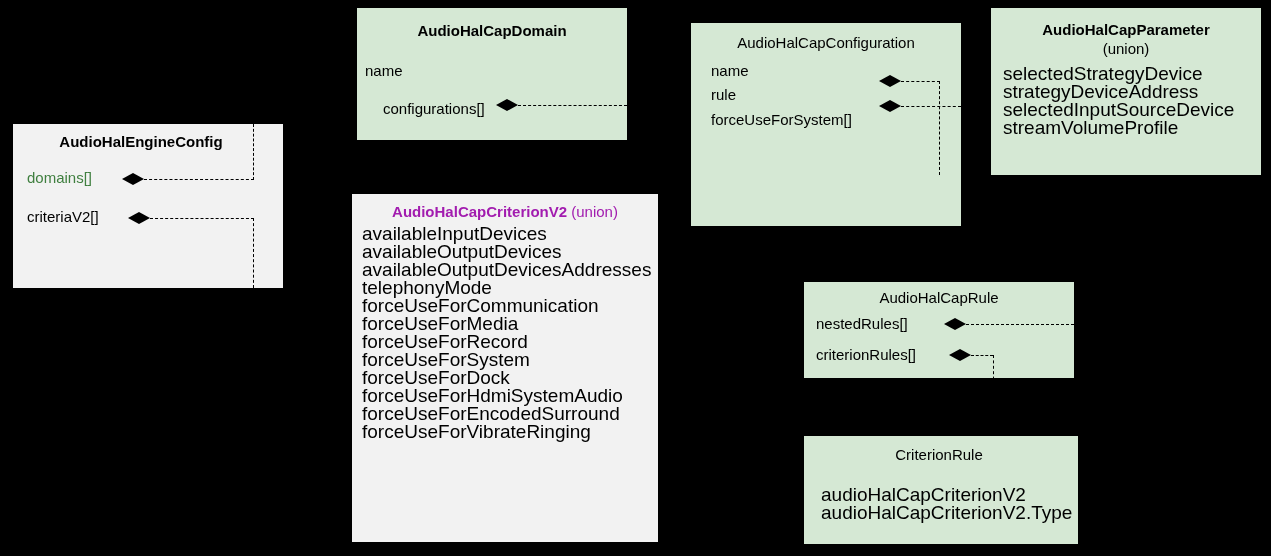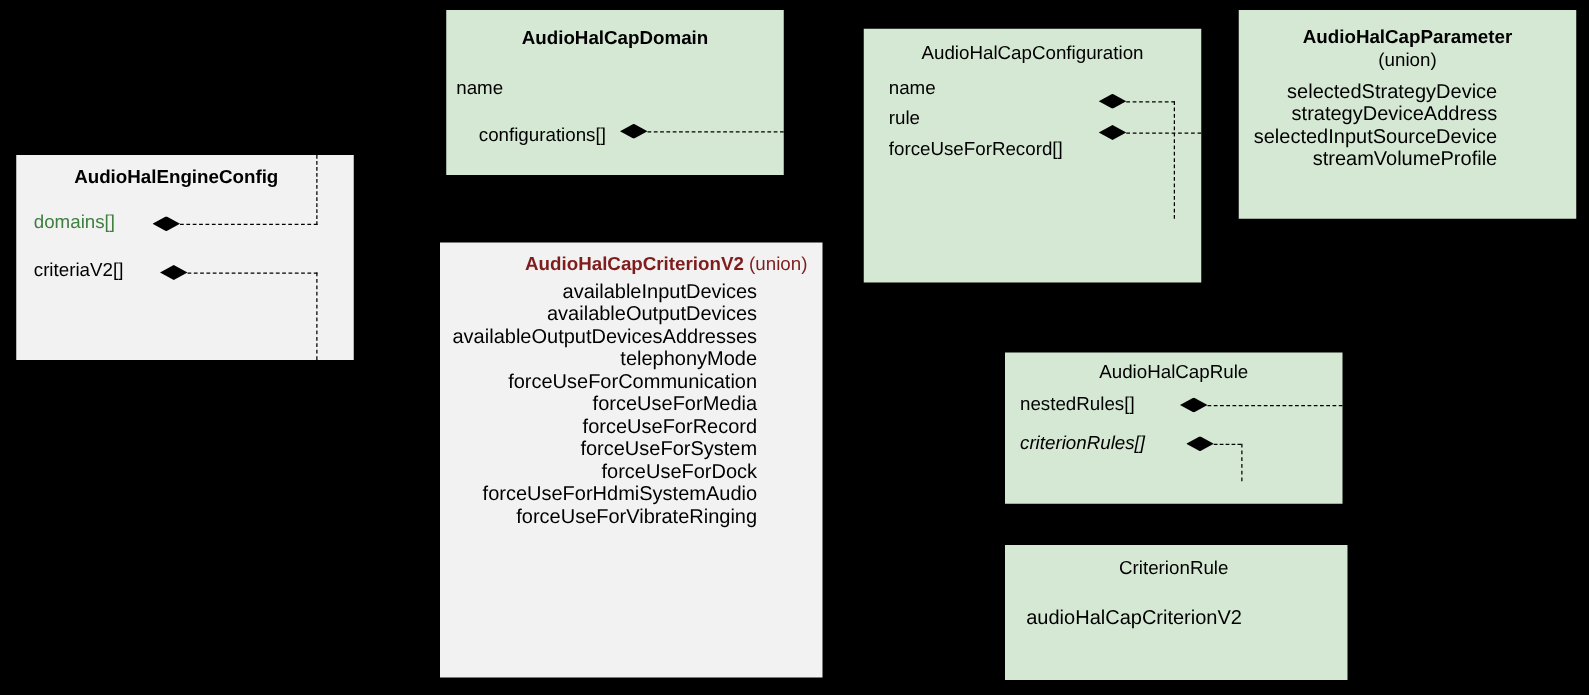--- a/index.html
+++ b/index.html
@@ -35,43 +35,41 @@
   .box-subtitle {
     font-size: 15px;
     line-height: 18px;
     color: #000000;
     text-align: center;
     white-space: nowrap;
   }
   .title-row {
     font-size: 15px;
     line-height: 18px;
-    color: #7f1d1d;
+    color: #a21caf;
     text-align: center;
     white-space: nowrap;
-    margin-left: 28px;
   }
   .title-row .strong { font-weight: bold; }
 
   .field {
     position: absolute;
     font-size: 15px;
     line-height: 18px;
     color: #000000;
     white-space: nowrap;
   }
   .field.green-text { color: #3f7f3f; }
 
   .attr-list {
     position: absolute;
-    font-size: 16px;
+    font-size: 19px;
     line-height: 18px;
     color: #000000;
     white-space: nowrap;
-    text-align: right;
   }
   .attr-list div { line-height: 18px; }
 
   
   .hline {
     position: absolute;
     height: 0;
     border-top: 1px dashed #000000;
   }
   .vline {
@@ -113,21 +111,21 @@
   </div>
 
   <div class="diamond" style="left:496px; top:99px;"></div>
   <div class="hline" style="left:518px; top:105px; width:109px;"></div>
   <div class="hline" style="left:691px; top:105px; width:14px;"></div>
 
   <div class="uml-box green" style="left:691px; top:23px; width:270px; height:203px;">
     <div class="box-title" style="position:absolute; left:0; top:11px; width:270px;">AudioHalCapConfiguration</div>
     <div class="field" style="left:20px; top:39px;">name</div>
     <div class="field" style="left:20px; top:63px;">rule</div>
-    <div class="field" style="left:20px; top:88px;">forceUseForRecord[]</div>
+    <div class="field" style="left:20px; top:88px;">forceUseForSystem[]</div>
   </div>
 
   <div class="diamond" style="left:879px; top:75px;"></div>
   <div class="hline" style="left:901px; top:81px; width:39px;"></div>
   <div class="vline" style="left:939px; top:81px; height:94px;"></div>
 
   <div class="diamond" style="left:879px; top:100px;"></div>
   <div class="hline" style="left:901px; top:106px; width:60px;"></div>
   <div class="hline" style="left:975px; top:106px; width:16px;"></div>
 
@@ -151,37 +149,39 @@
       <div>availableInputDevices</div>
       <div>availableOutputDevices</div>
       <div>availableOutputDevicesAddresses</div>
       <div>telephonyMode</div>
       <div>forceUseForCommunication</div>
       <div>forceUseForMedia</div>
       <div>forceUseForRecord</div>
       <div>forceUseForSystem</div>
       <div>forceUseForDock</div>
       <div>forceUseForHdmiSystemAudio</div>
+      <div>forceUseForEncodedSurround</div>
       <div>forceUseForVibrateRinging</div>
     </div>
   </div>
 
-  <div class="uml-box green" style="left:804px; top:282px; width:270px; height:121px;">
+  <div class="uml-box green" style="left:804px; top:282px; width:270px; height:96px;">
     <div class="box-title" style="position:absolute; left:0; top:7px; width:270px;">AudioHalCapRule</div>
     <div class="field" style="left:12px; top:33px;">nestedRules[]</div>
-    <div class="field" style="left:12px; top:64px;font-style:italic;">criterionRules[]</div>
+    <div class="field" style="left:12px; top:64px;">criterionRules[]</div>
   </div>
 
   <div class="diamond" style="left:944px; top:318px;"></div>
   <div class="hline" style="left:966px; top:324px; width:108px;"></div>
 
   <div class="diamond" style="left:949px; top:349px;"></div>
   <div class="hline" style="left:971px; top:355px; width:22px;"></div>
   <div class="vline" style="left:993px; top:355px; height:30px;"></div>
 
   <div class="uml-box green" style="left:804px; top:436px; width:274px; height:108px;">
     <div class="box-title" style="position:absolute; left:0; top:10px; width:270px;">CriterionRule</div>
     <div class="attr-list" style="left:17px; top:50px;">
       <div>audioHalCapCriterionV2</div>
+      <div>audioHalCapCriterionV2.Type</div>
     </div>
   </div>
 
 </div>
 
 </body></html>

